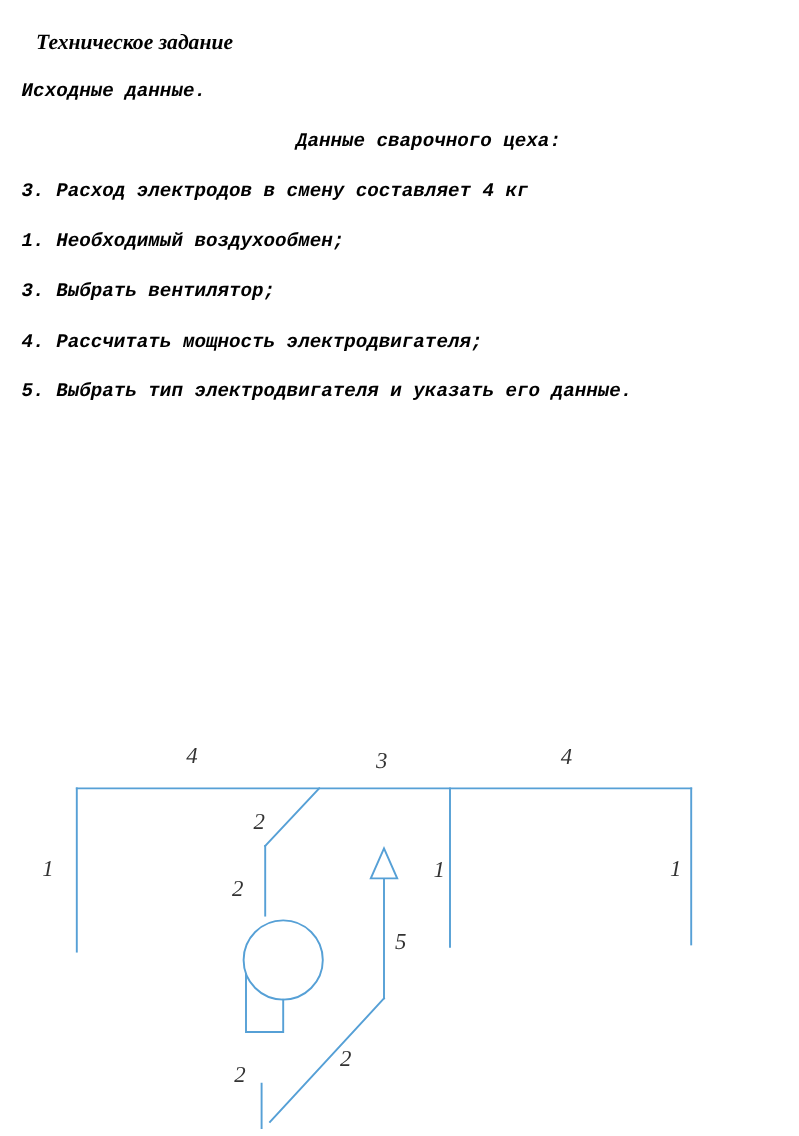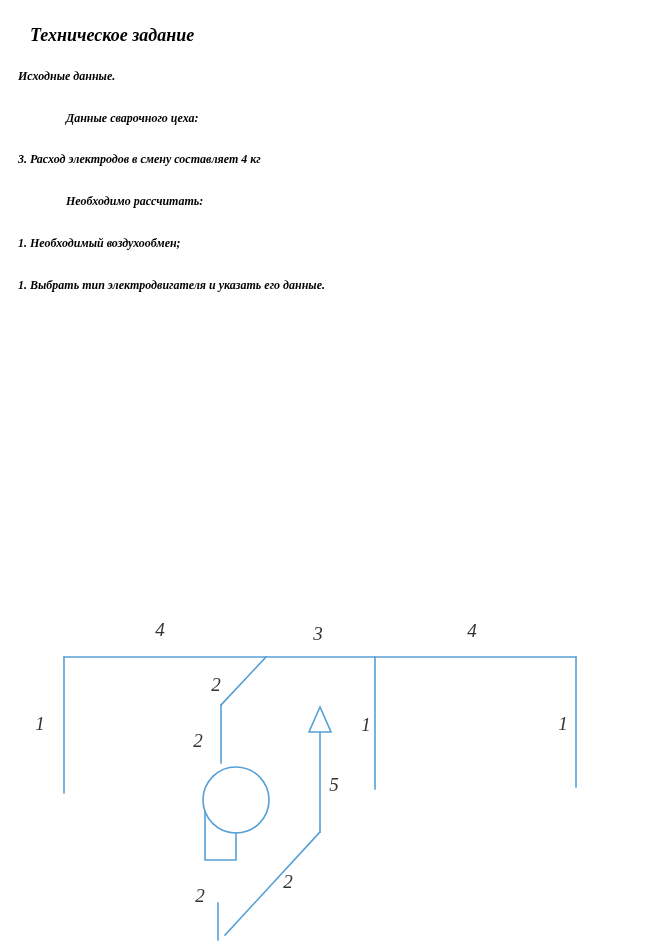--- a/index.html
+++ b/index.html
@@ -20,26 +20,27 @@
     padding: 14px 18px 0 18px;
   }
   .title {
     font-size: 18px;
     font-style: italic;
     font-weight: bold;
     line-height: 42px;
     padding-left: 12px;
   }
   p {
-    font-size: 12px;
+    font-size: 16px;
     font-style: italic;
     font-weight: bold;
     line-height: 41.7px;
+    font-family: Liberation Mono, monospace;
   }
-  .indent { text-indent: 48px; }
+  .indent { text-indent: 48px; text-align: center; }
   .justify { text-align: justify; }
   .diagram {
     position: absolute;
     left: 0;
     top: 600px;
     width: 666px;
     height: 347px;
   }
   .dlabel text {
     font-family: "Liberation Serif", serif;
@@ -54,23 +55,24 @@
 <div class="page">
 
   <h1 class="title">Техническое задание</h1>
 
   <p>Исходные данные.</p>
 
 
   <p class="indent">Данные сварочного цеха:</p>
   <p>3. Расход электродов в смену составляет 4 кг</p>
 
-  <p class="indent">Необходимо рассчитать:</p>
   <p>1. Необходимый воздухообмен;</p>
-  <p>1. Выбрать тип электродвигателя и указать его данные.</p>
+  <p>3. Выбрать вентилятор;</p>
+  <p>4. Рассчитать мощность электродвигателя;</p>
+  <p>5. Выбрать тип электродвигателя и указать его данные.</p>
 
   <svg class="diagram" viewBox="0 0 666 347">
 
     <g fill="none" stroke-width="1.6" stroke-linecap="square" stroke="#56a0d6">
 
       <line x1="64" y1="57" x2="576" y2="57"></line>
 
       <line x1="64" y1="57" x2="64" y2="193"></line>
 
       <line x1="375" y1="57" x2="375" y2="189"></line>

